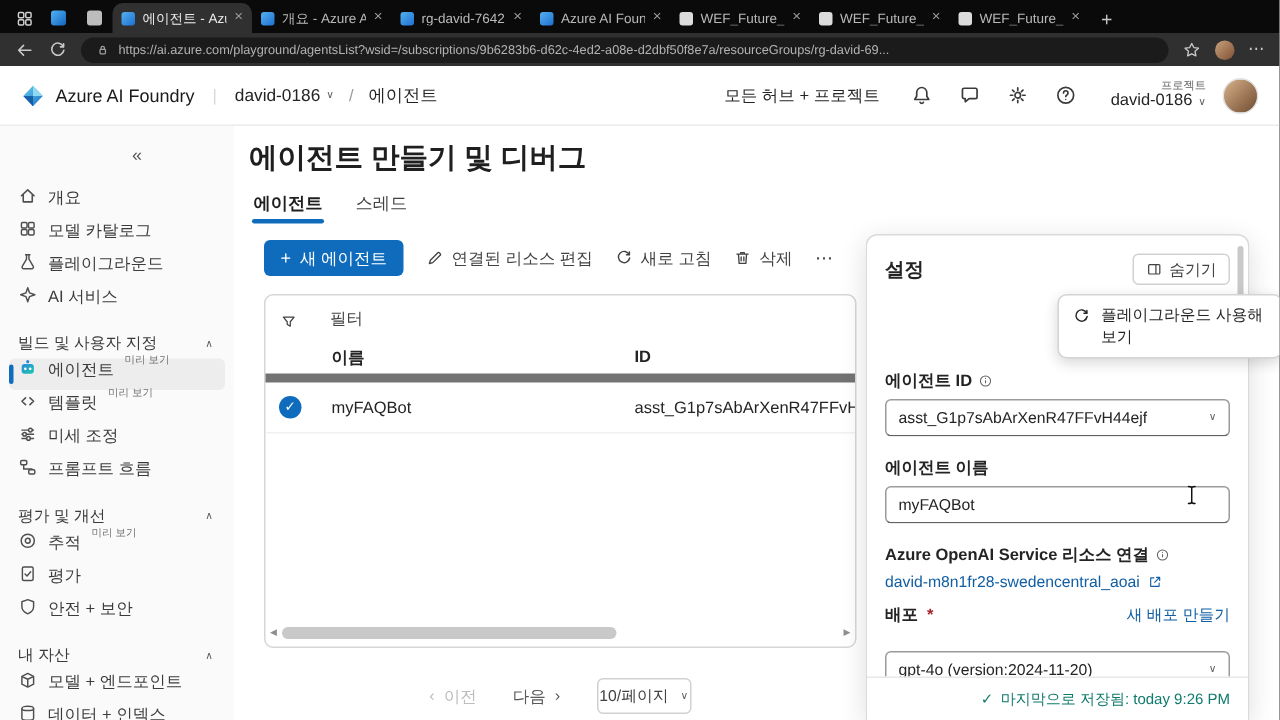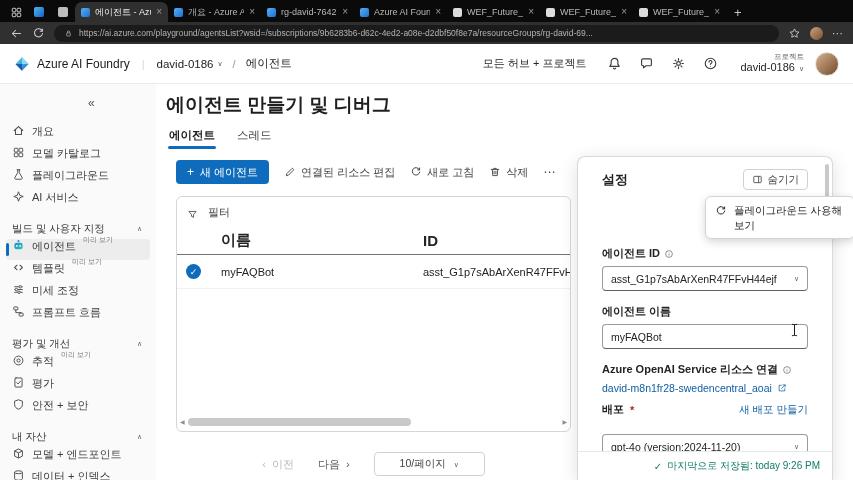--- a/index.html
+++ b/index.html
@@ -86,43 +86,43 @@
 .toolbtn{display:flex;align-items:center;gap:5px;font-size:11px;color:#424242}
 .toolbtn svg{width:12px;height:12px}
 .more{color:#424242;font-size:12px}
 .card{position:absolute;left:20px;top:112px;width:395px;height:236px;border:1px solid #d6d6d6;border-radius:6px;background:#fff}
 .searchrow{display:flex;justify-content:space-between;align-items:center;padding:8px 10px 7px}
 .search{width:140px;height:22px;border:1px solid #d1d1d1;border-bottom-color:#8a8a8a;border-radius:4px;display:flex;
   align-items:center;gap:6px;padding:0 8px;color:#616161}
 .search svg{width:11px;height:11px;flex:none}
 .search input{border:none;outline:none;flex:1;min-width:0;font-size:10.5px;font-family:inherit;color:#242424;background:transparent}
 .search input::placeholder{color:#757575}
-.filter{display:flex;align-items:flex-end;gap:10px;font-size:11px;color:#424242}
+.filter{display:flex;align-items:flex-end;gap:22px;font-size:11px;color:#424242}
 .filter svg{width:11px;height:11px}
-.thead{display:flex;align-items:center;height:28px;border-bottom:1px solid #737373;font-size:15px;font-weight:700}
+.thead{display:flex;align-items:center;height:28px;border-bottom:6px solid #737373;font-size:11px;font-weight:700}
 .col-check{width:34px;flex:none}
 .col-name{width:212px;flex:none;padding-left:10px;white-space:nowrap;overflow:hidden}
 .col-id{flex:1;min-width:0;overflow:hidden;white-space:nowrap}
 .trow{display:flex;align-items:center;height:34px;border-bottom:1px solid #f1f1f1;font-size:11px}
 .rowcheck{width:15px;height:15px;border-radius:50%;background:#0f6cbd;color:#fff;font-size:9px;display:flex;
   align-items:center;justify-content:center;margin-left:9px}
 .hscroll{position:absolute;left:3px;right:3px;bottom:5px;display:flex;align-items:center;gap:3px}
 .harrow{font-size:6px;color:#8f8f8f;line-height:1}
 .htrack{flex:1;height:8px;position:relative}
 .hthumb{position:absolute;left:0;top:0;height:8px;width:60%;background:#c9c9c9;border-radius:4px}
 .pagerow{position:absolute;left:20px;top:368px;width:395px;display:flex;align-items:center;justify-content:center;gap:24px}
 .pag{display:flex;align-items:center;gap:6px;font-size:11px}
 .pag.prev{color:#bcbcbc}
 .pag.next{color:#5a5a5a}
-.pagesize{border:1px solid #d1d1d1;border-radius:4px;padding:4px 25px;font-size:10.5px;color:#424242;display:flex;
+.pagesize{border:1px solid #d1d1d1;border-radius:4px;padding:4px 1px;font-size:10.5px;color:#424242;display:flex;
   align-items:center;gap:8px}
 
 
 .panel{position:absolute;top:72px;right:20px;bottom:0;width:256px;background:#fff;border:1px solid #dadada;border-bottom:none;
-  border-radius:8px 8px 0 0;box-shadow:0 4px 18px rgba(0,0,0,.13);z-index:5;padding:12px 24px 30px}
+  border-radius:8px 8px 0 0;box-shadow:0 4px 18px rgba(0,0,0,.13);z-index:5;padding:12px 12px 30px}
 .panelhead{display:flex;align-items:center;justify-content:space-between}
 .paneltitle{font-size:13px;font-weight:700}
 .hidebtn{border:1px solid #d1d1d1;border-radius:4px;height:21px;padding:0 8px;display:flex;align-items:center;gap:5px;
   font-size:10.5px;color:#424242;background:#fff}
 .hidebtn svg{width:11px;height:11px}
 .trybtn{position:absolute;top:39px;left:127px;width:150px;background:#fff;border:1px solid #d4d4d4;border-radius:6px;
   box-shadow:0 3px 9px rgba(0,0,0,.16);padding:6px 9px;display:flex;gap:7px;font-size:10.5px;line-height:1.4;color:#242424;
   z-index:3;text-align:left}
 .trybtn svg{width:12px;height:12px;flex:none;margin-top:2px}
 .fields{margin-top:56px}

